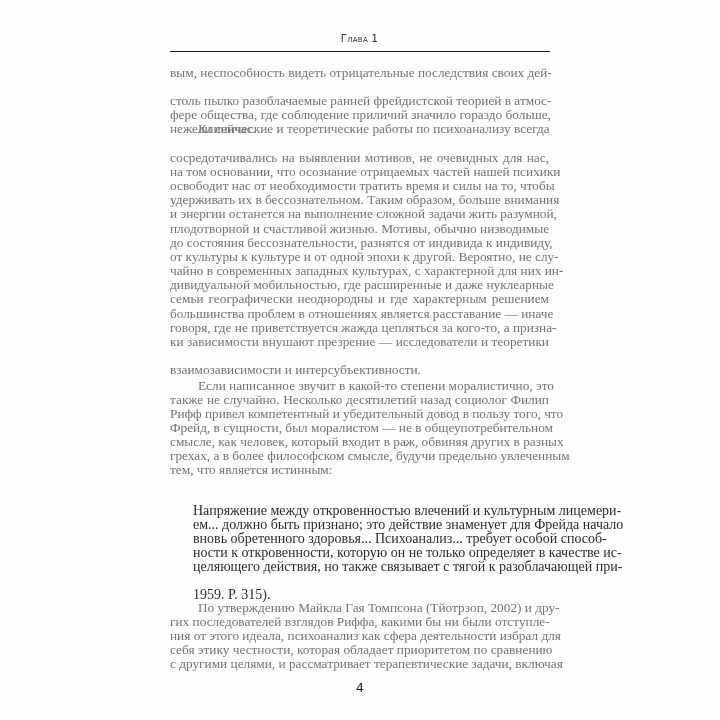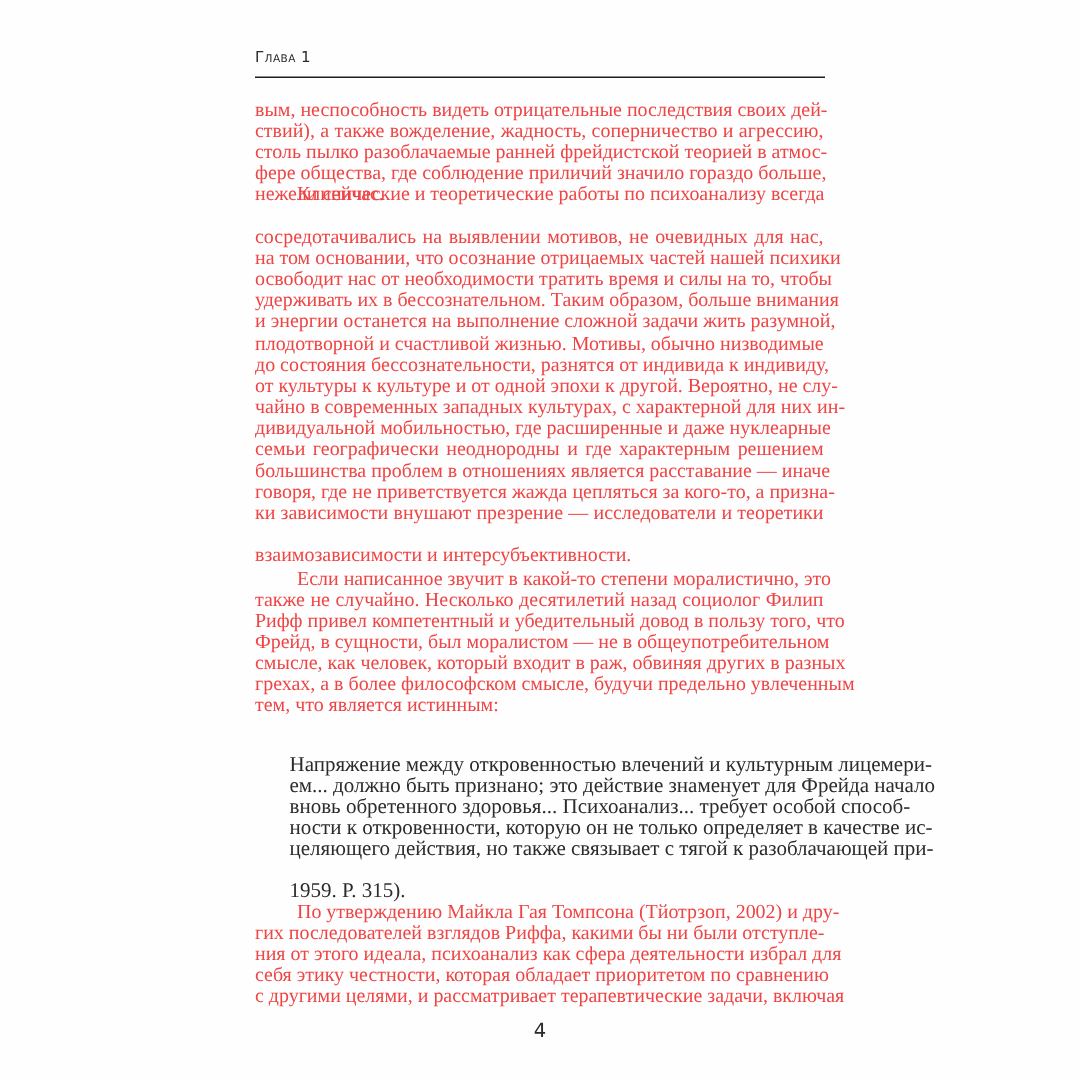--- a/index.html
+++ b/index.html
@@ -1,39 +1,38 @@
 <!DOCTYPE html>
 <html><head>
 <meta charset="utf-8">
 <style>
   html, body { margin:0; padding:0; }
   body { width:720px; height:720px; background:#ffffff; position:relative; overflow:hidden; }
   .page { position:absolute; left:0; top:0; width:720px; height:720px; background:#fefefe; }
-  .running-head { position:absolute; left:170px; width:379px; top:33px; 
+  .running-head { position:absolute; left:170px; width:379px; top:33px; text-align:center;
     font-family:"DejaVu Sans", sans-serif; font-size:10px; color:#2a2a2a; letter-spacing:0.3px; font-variant:small-caps; }
   .rule { position:absolute; left:170px; width:380px; top:51px; height:0; border-top:1.5px solid #1e1e1e; }
-  .line { position:absolute; font-family:"Liberation Serif", serif; color:#ef4444; white-space:nowrap;
+  .line { position:absolute; font-family:"Liberation Serif", serif; color:#737373; white-space:nowrap;
     text-align:justify; text-align-last:justify; }
   .line.last { text-align:left; text-align-last:left; }
   .body-line { left:170px; width:379px; font-size:13.3px; line-height:14px; height:14px; }
   .body-line.indent { left:198px; width:351px; }
   .quote-line { left:193px; width:356px; font-size:14px; line-height:14px; height:14px; color:#2b2b2b; }
   .folio { position:absolute; left:350px; width:20px; top:680px; text-align:center;
     font-family:"DejaVu Sans", sans-serif; font-size:13px; color:#2a2a2a; }
 </style>
 </head>
 <body>
 
 <div class="page">
 
   <div class="running-head">Глава 1</div>
   <div class="rule"></div>
 
   <div class="line body-line" style="top:66px">вым, неспособность видеть отрицательные последствия своих дей-</div>
-  <div class="line body-line" style="top:80px">ствий), а также вожделение, жадность, соперничество и агрессию,</div>
   <div class="line body-line" style="top:94px">столь пылко разоблачаемые ранней фрейдистской теорией в атмос-</div>
   <div class="line body-line" style="top:108px">фере общества, где соблюдение приличий значило гораздо больше,</div>
   <div class="line body-line last" style="top:122px">нежели сейчас.</div>
 
   <div class="line body-line indent" style="top:122px">Клинические и теоретические работы по психоанализу всегда</div>
   <div class="line body-line" style="top:151px">сосредотачивались на выявлении мотивов, не очевидных для нас,</div>
   <div class="line body-line" style="top:165px">на том основании, что осознание отрицаемых частей нашей психики</div>
   <div class="line body-line" style="top:179px">освободит нас от необходимости тратить время и силы на то, чтобы</div>
   <div class="line body-line" style="top:193px">удерживать их в бессознательном. Таким образом, больше внимания</div>
   <div class="line body-line" style="top:207px">и энергии останется на выполнение сложной задачи жить разумной,</div>

